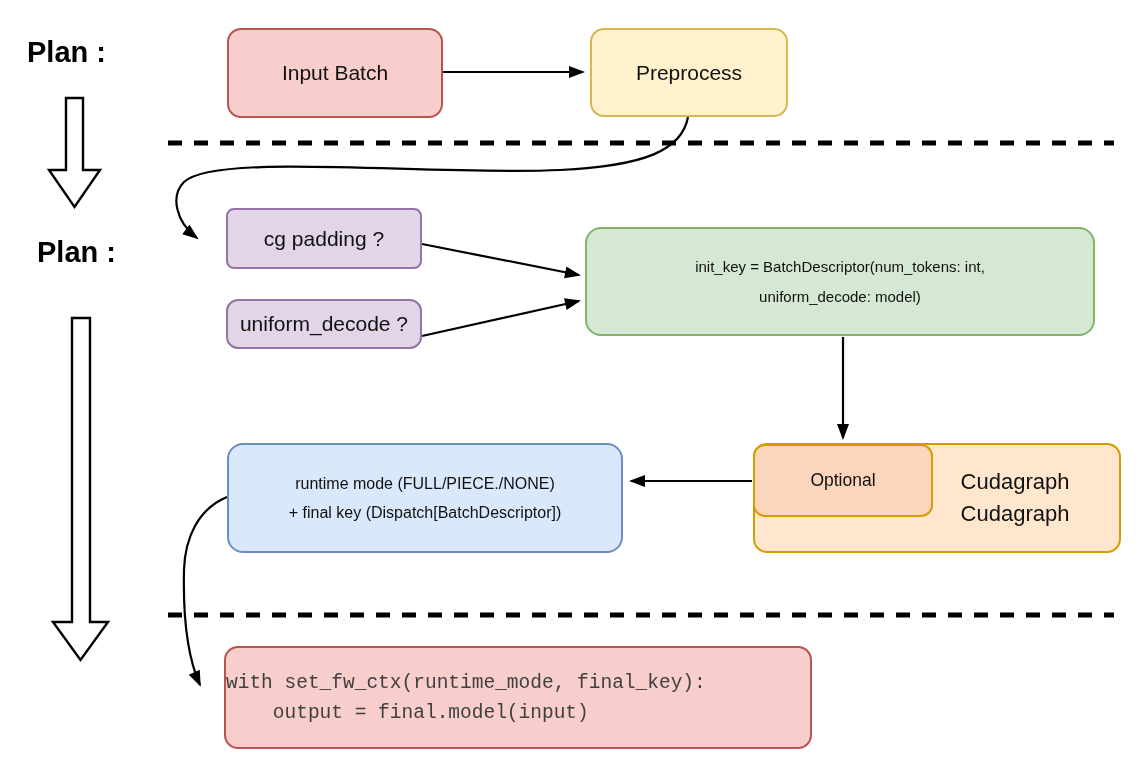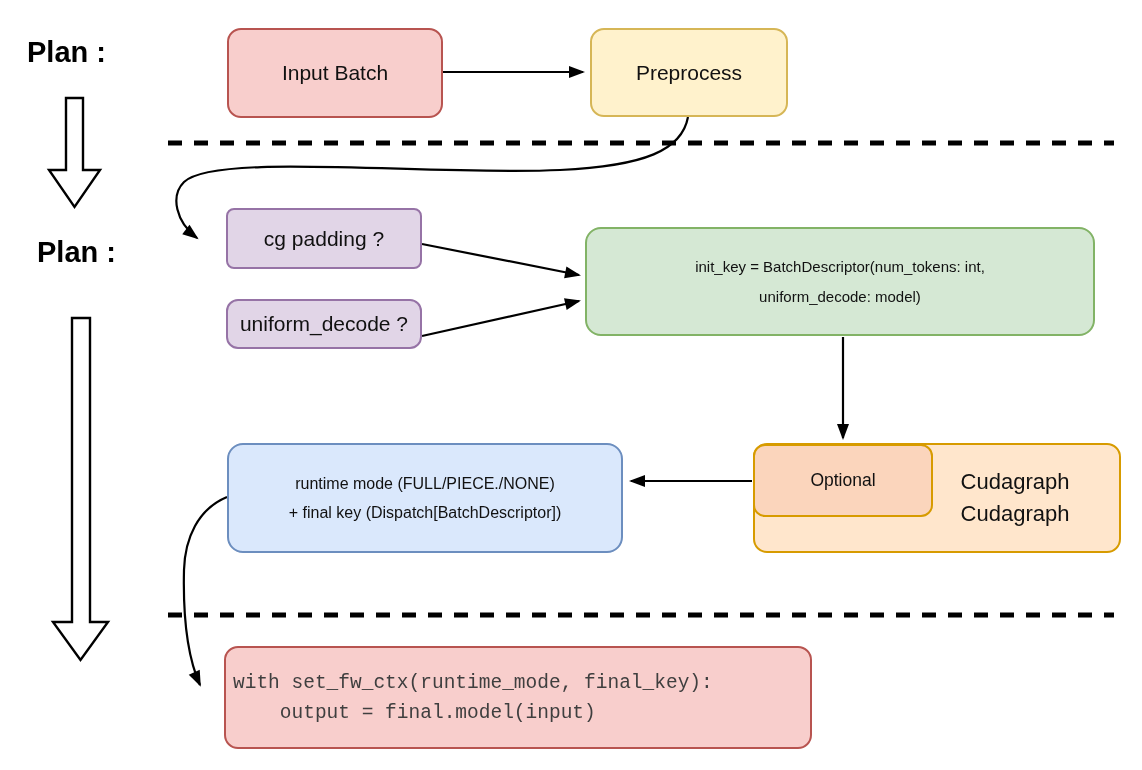--- a/index.html
+++ b/index.html
@@ -63,21 +63,20 @@
   }
   .node-dispatch{
     left:753px;top:444px;width:180px;height:73px;border-radius:12px;
     background:var(--dispatch_fill);border-color:var(--orange_stroke);
     font-size:17.5px;z-index:3;
   }
   .node-code{
     left:224px;top:646px;width:588px;height:103px;border-radius:14px;
     background:var(--pink_fill);border-color:var(--pink_stroke);
     align-items:flex-start;justify-content:center;
-    padding-left:7px;
     font-family:"Liberation Mono", monospace;
     font-size:19.5px;line-height:30px;color:#3f3f3f;
   }
   .code-line{white-space:pre;}
   .label-input{left:27px;top:37px;font-size:29px;}
   .label-plan{left:37px;top:237px;font-size:29px;}
   .label-execute{left:19px;top:674px;font-size:29px;}
 </style>
 </head>
 <body>

